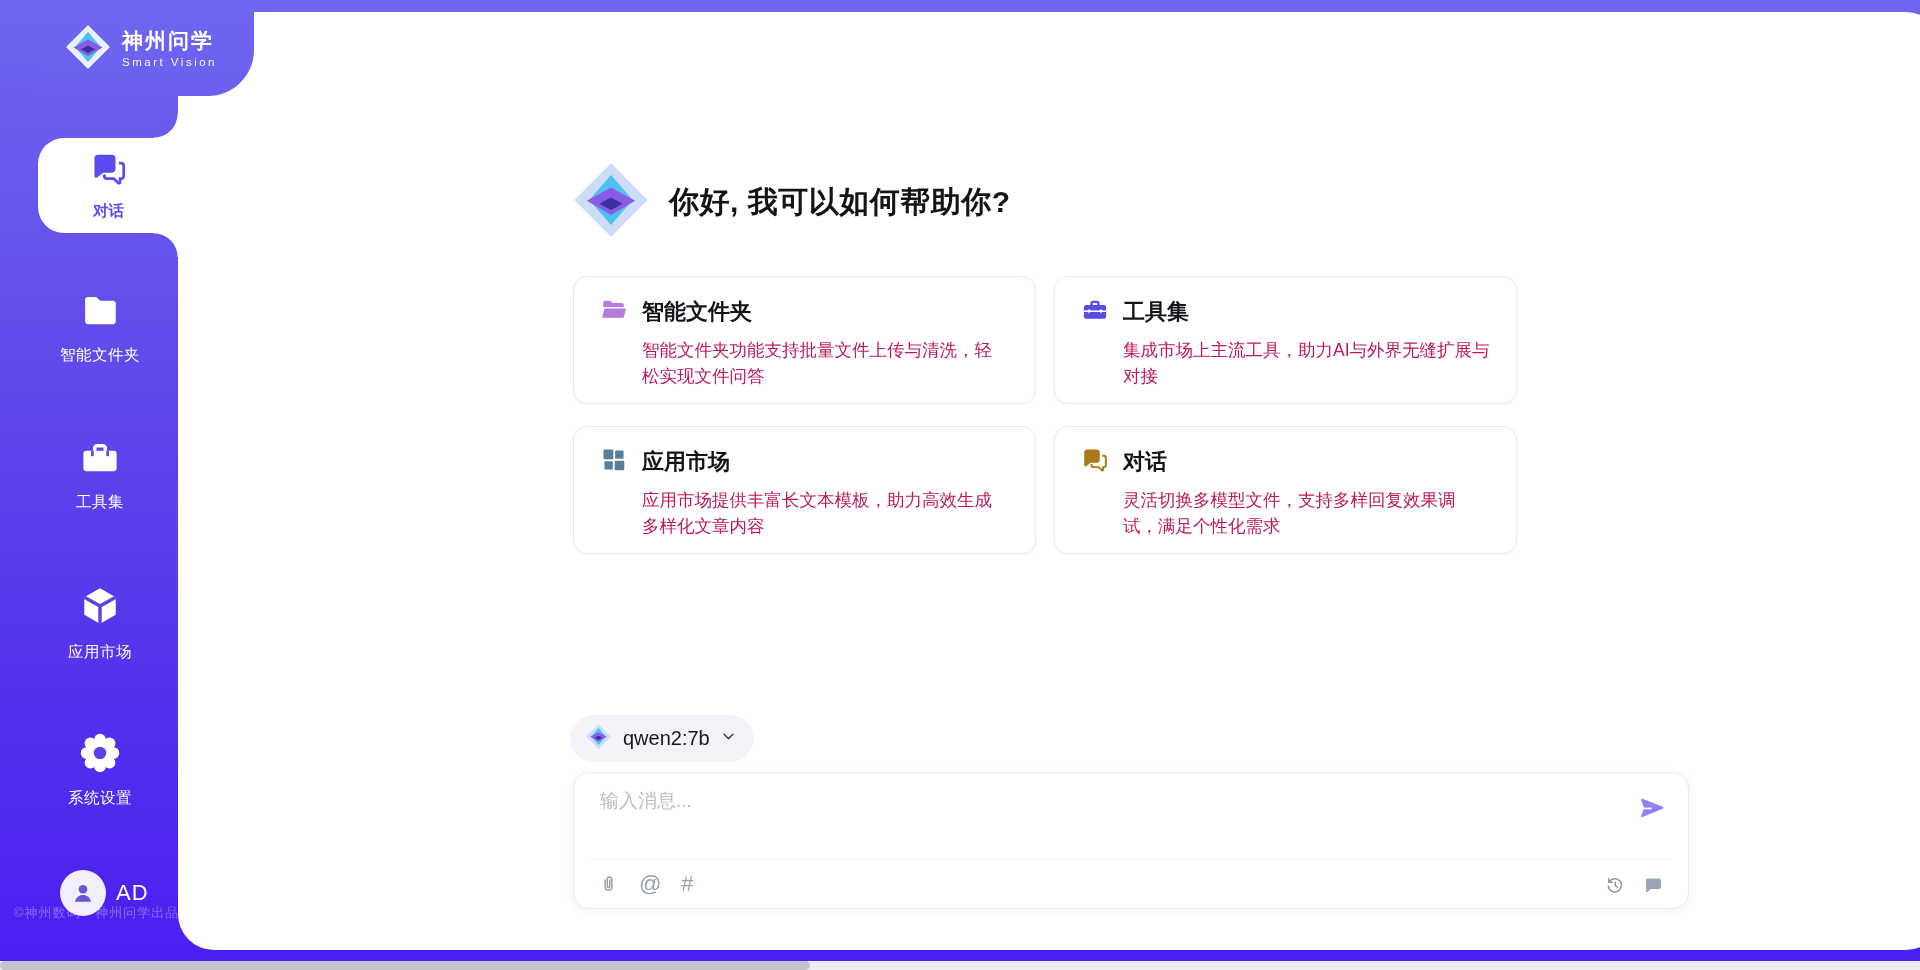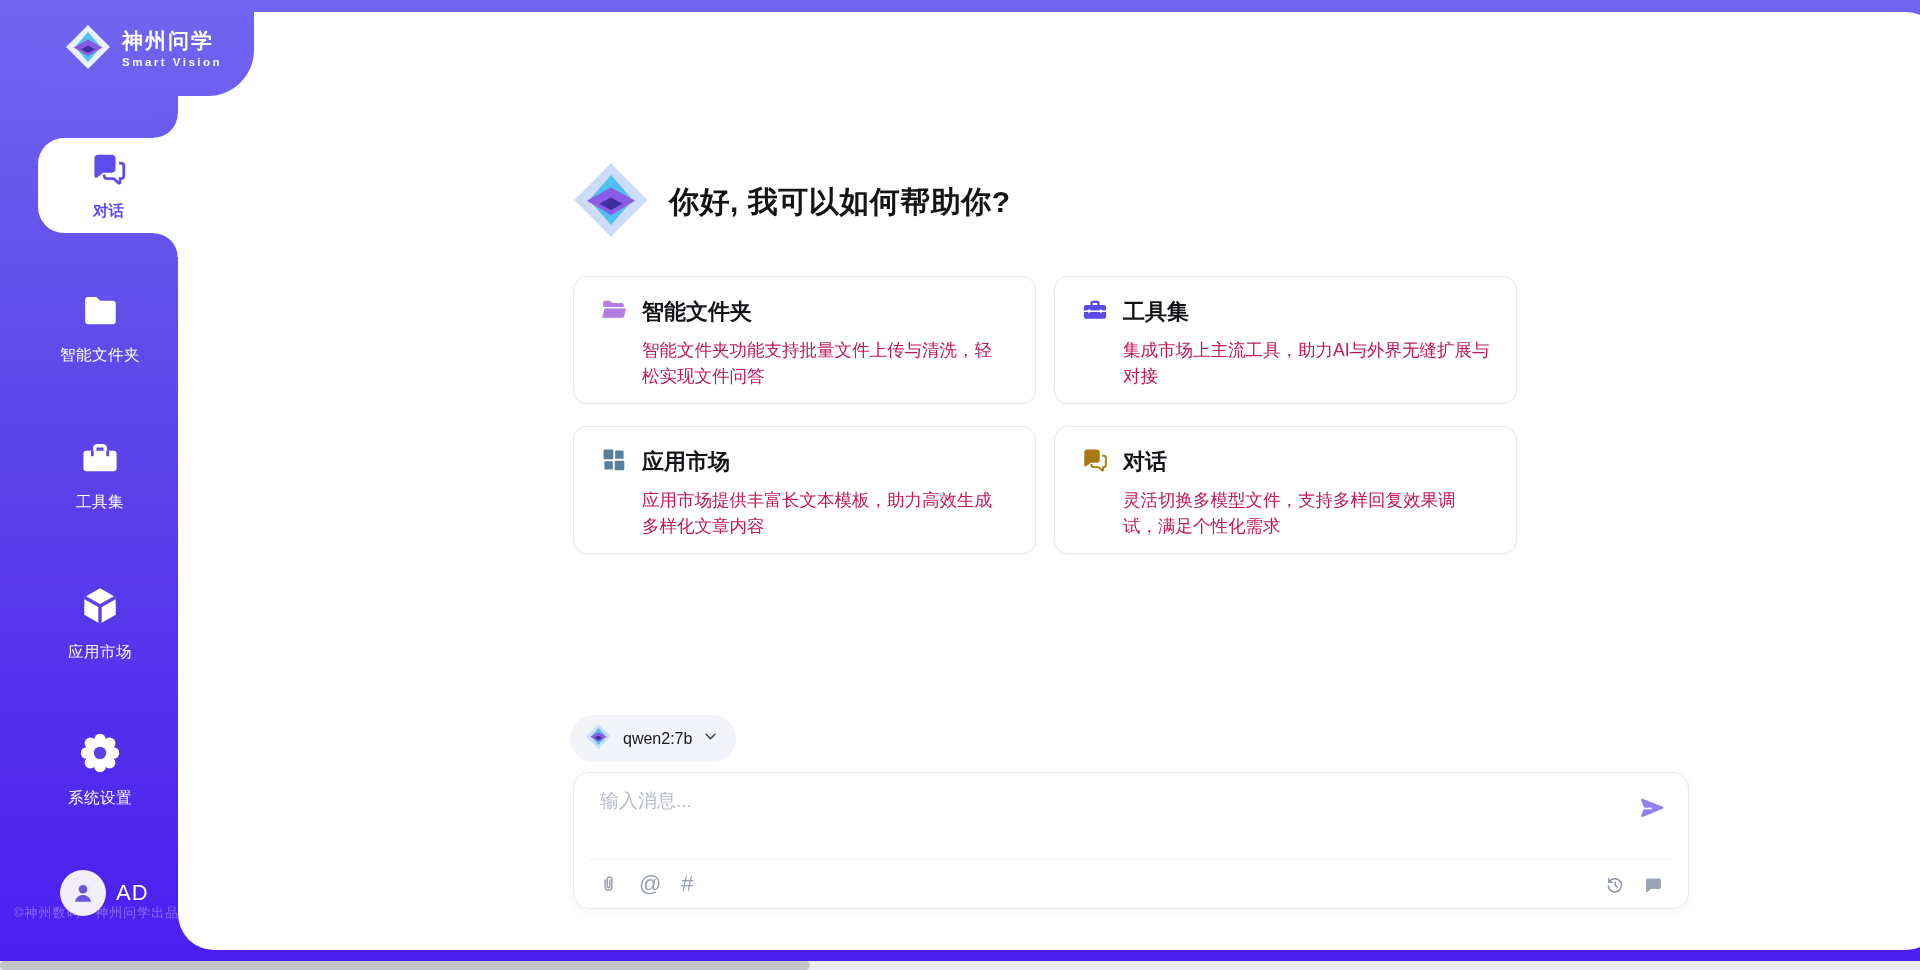--- a/index.html
+++ b/index.html
@@ -9,21 +9,21 @@
     font-family:"Liberation Sans","DejaVu Sans",sans-serif;
     -webkit-font-smoothing:antialiased;
   }
   
   .panel{position:absolute;left:178px;top:12px;width:1730px;height:938px;background:#ffffff;border-radius:36px;padding-left:34px;}
   
   .logo-blob{position:absolute;left:2px;top:0;width:216px;height:96px;background:linear-gradient(180deg,#7066f1,#6c5fef);border-bottom-right-radius:46px;z-index:4;margin-left:36px;}
   .logo-row{position:absolute;left:26px;top:22px;display:flex;align-items:center;gap:10px;}
   .logo-texts{display:flex;flex-direction:column;line-height:1.1;}
   .logo-name{color:#fff;font-size:21px;font-weight:700;letter-spacing:2px;}
-  .logo-sub{color:rgba(255,255,255,.95);font-size:11.5px;letter-spacing:2.5px;margin-top:4px;font-weight:bold;}
+  .logo-sub{color:rgba(255,255,255,.95);font-size:11.5px;letter-spacing:2.5px;margin-top:4px;}
   .tab{position:absolute;left:38px;top:138px;width:141px;height:95px;background:#fff;border-radius:26px 0 0 26px;
        display:flex;flex-direction:column;align-items:center;justify-content:center;gap:9px;color:#5b4bf0;z-index:3;cursor:pointer;}
   .tab-label{font-size:15.5px;font-weight:600;color:#5b4bf0;}
   .fillet-top{position:absolute;left:154px;top:114px;width:24px;height:24px;
        background:radial-gradient(circle 24px at 0 0,#6a5cee 0,#6a5cee 23px,#fff 24px);z-index:3;}
   .fillet-bottom{position:absolute;left:154px;top:233px;width:24px;height:24px;
        background:radial-gradient(circle 24px at 0 100%,#6553ed 0,#6553ed 23px,#fff 24px);z-index:3;}
   .nav-item{position:absolute;left:0;width:200px;display:flex;flex-direction:column;align-items:center;gap:9px;color:#fff;cursor:pointer;}
   .nav-label{font-size:15.5px;color:#fff;letter-spacing:.5px;}
   .nav-folder{top:290px;} .nav-toolbox{top:437px;} .nav-cube{top:583px;} .nav-gear{top:731px;justify-content:flex-end;}
@@ -37,21 +37,21 @@
   
   .cards{position:absolute;left:395px;top:264px;width:944px;display:grid;grid-template-columns:1fr 1fr;gap:22px 18px;}
   .card{height:128px;box-sizing:border-box;background:#fff;border:1px solid #e9eaf1;border-radius:14px;
         padding:19px 26px;box-shadow:0 1px 3px rgba(25,25,60,.04);cursor:pointer;}
   .card-head{display:flex;align-items:center;gap:14px;}
   .card-title{font-size:22px;font-weight:700;color:#141519;}
   .card-desc{margin:9px 0 0 42px;max-width:402px;font-size:17.5px;line-height:1.5;color:#be185d;}
   
   .model-pill{position:absolute;left:392px;top:703px;height:47px;border-radius:24px;background:#f2f4f9;
         display:inline-flex;align-items:center;gap:11px;padding:0 18px 0 15px;cursor:pointer;}
-  .model-label{font-size:16px;color:#17181c;}
+  .model-label{font-size:20px;color:#17181c;}
   
   .composer{position:absolute;left:395px;top:760px;width:1116px;height:137px;box-sizing:border-box;background:#fff;
         border:1px solid #e9ebf2;border-radius:16px;box-shadow:0 2px 10px rgba(30,30,70,.05);}
   .composer textarea{position:absolute;left:24px;top:13px;width:840px;height:60px;border:none;outline:none;resize:none;
         background:transparent;font-family:inherit;font-size:19px;color:#2e3340;}
   .composer textarea::placeholder{color:#b6bdc9;}
   .send-btn{position:absolute;right:22px;top:22px;width:27px;height:27px;cursor:pointer;background:none;border:none;padding:0;}
   .composer-divider{position:absolute;left:16px;right:16px;top:86px;height:1px;background:#eef0f4;}
   .tools-row{position:absolute;left:24px;top:97px;height:28px;display:flex;align-items:center;gap:20px;color:#97a0af;}
   .tool-symbol{font-size:22px;color:#97a0af;line-height:1;cursor:pointer;}

